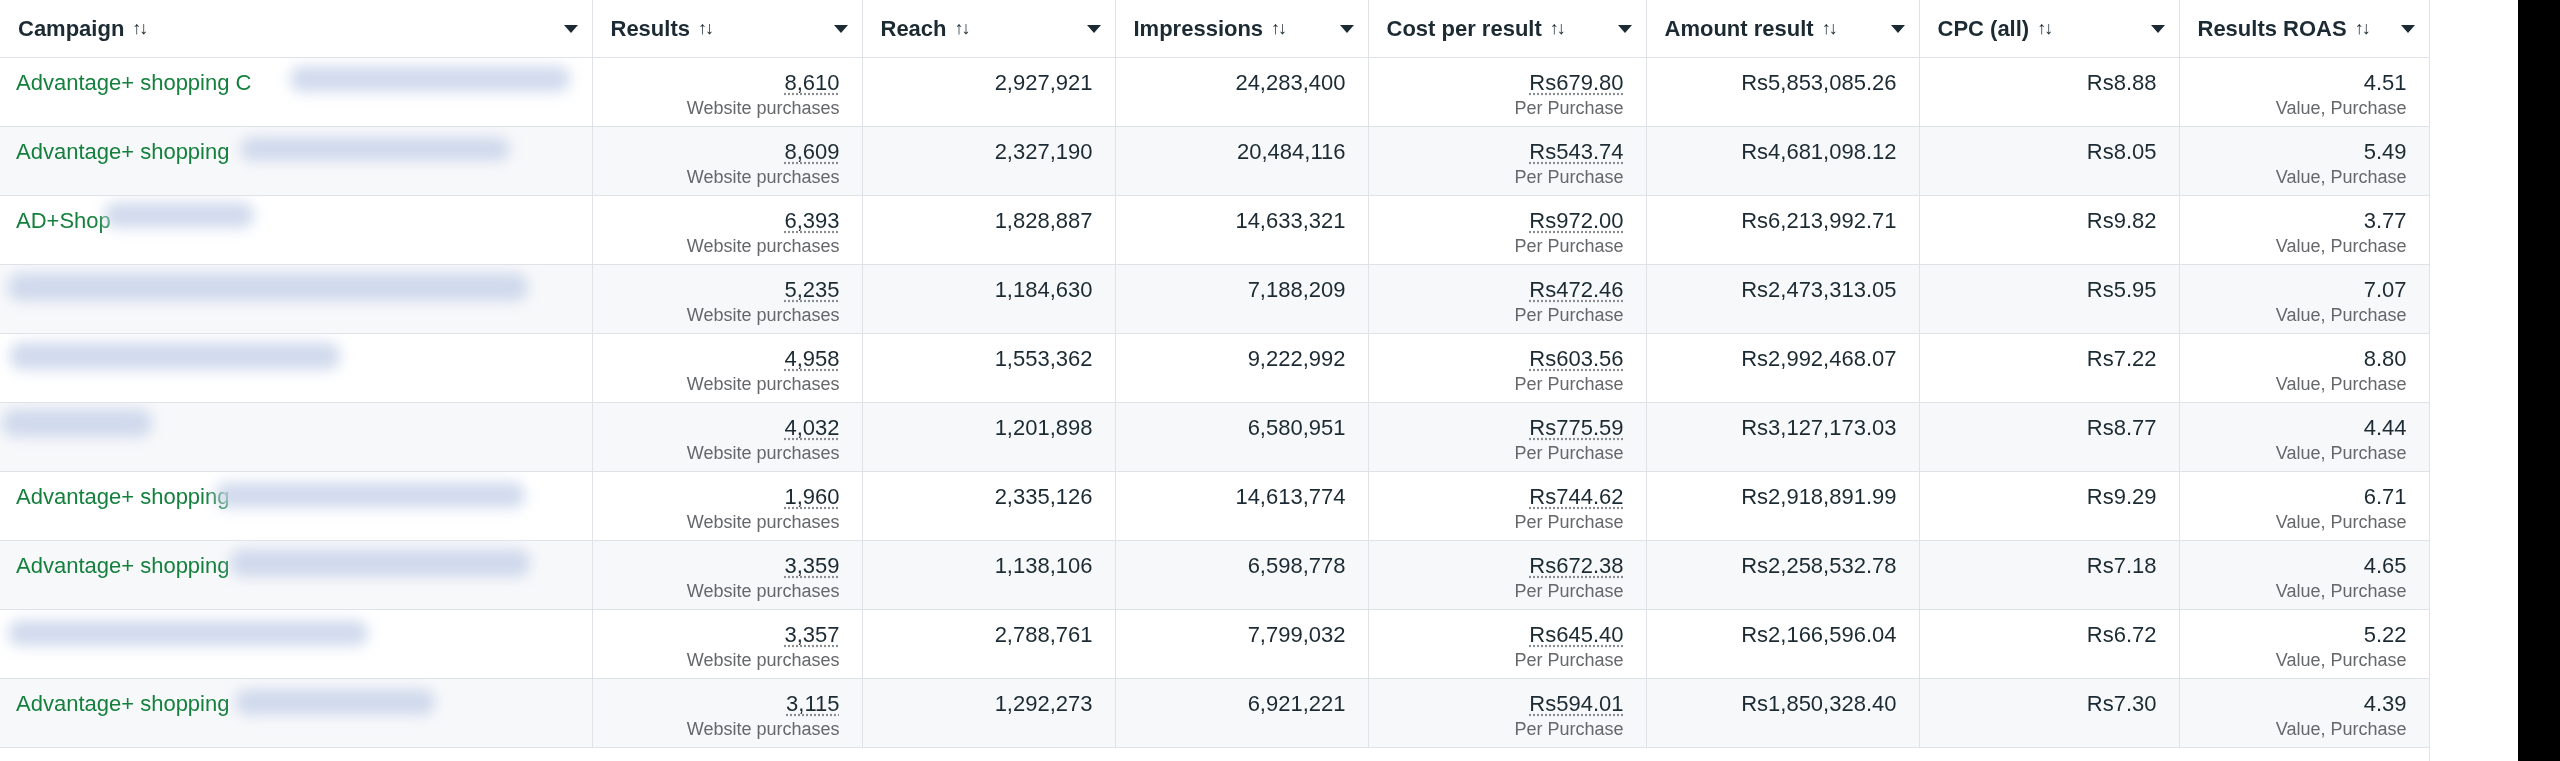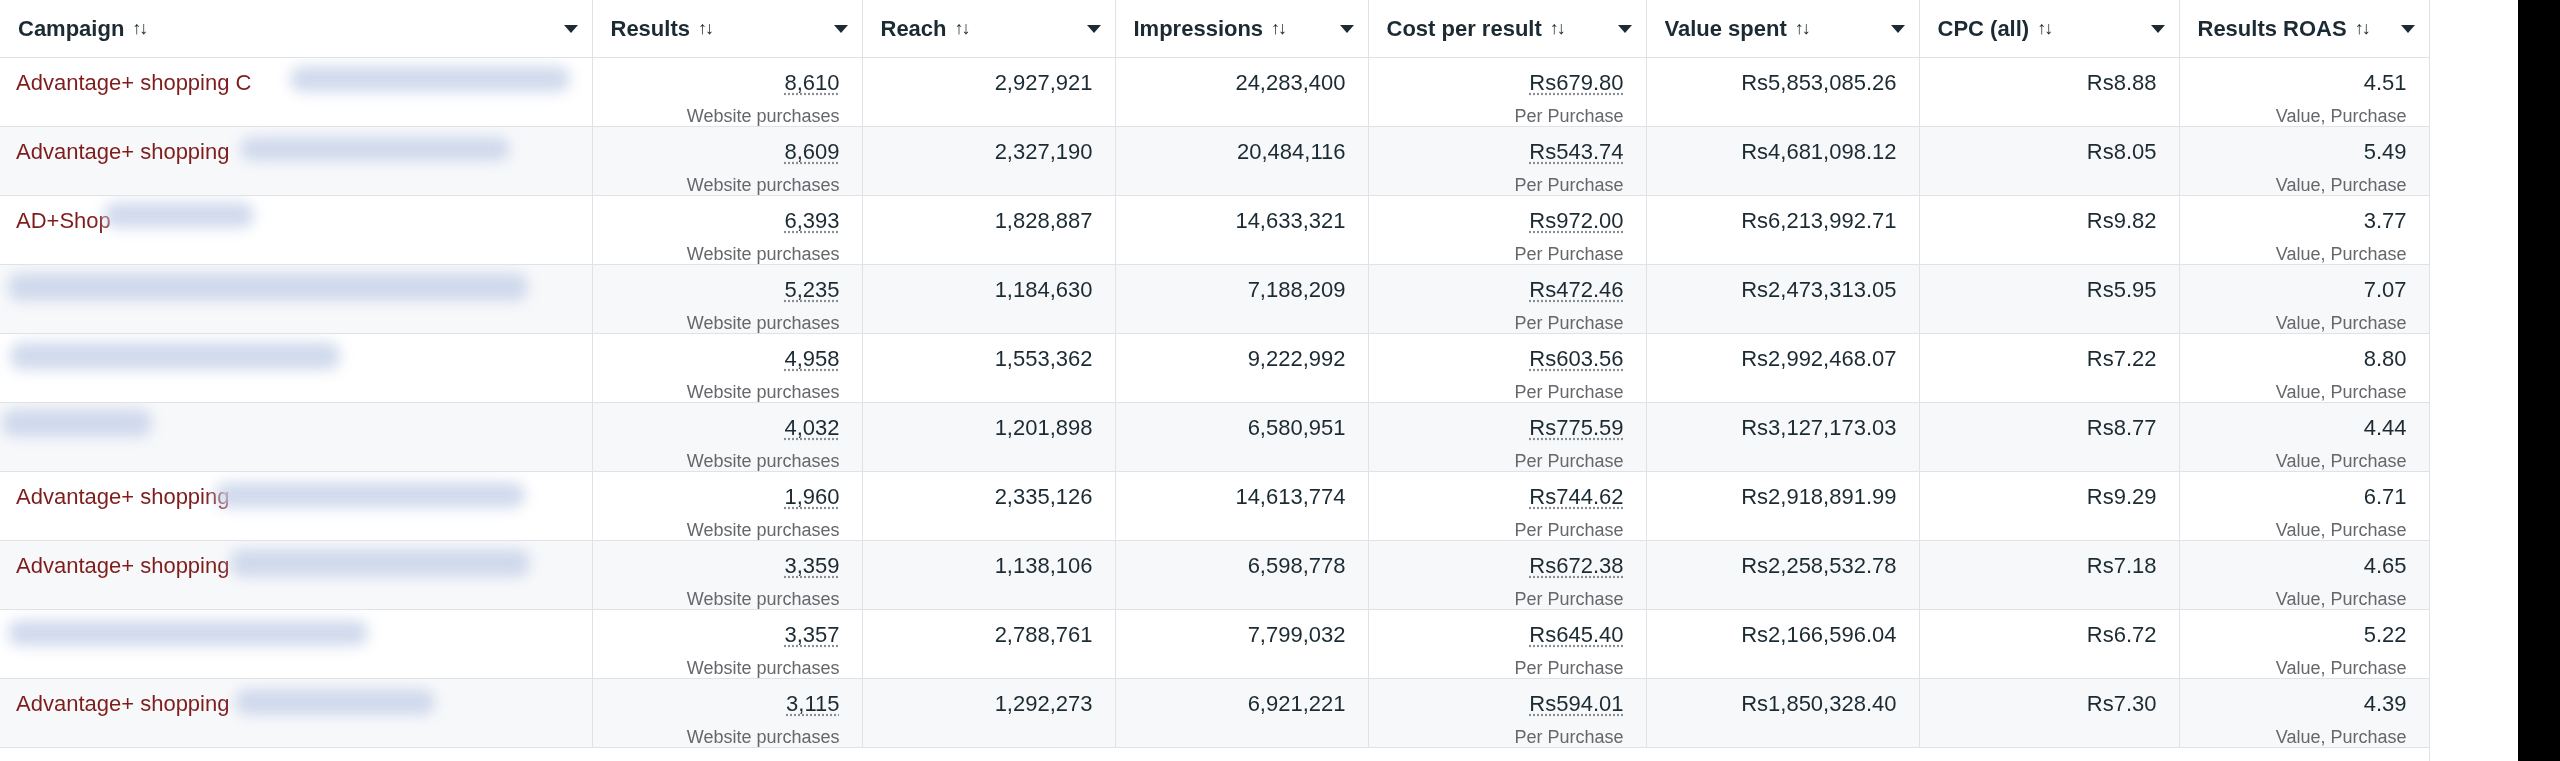--- a/index.html
+++ b/index.html
@@ -96,21 +96,21 @@
   }
   .cell-campaign {
     padding: 12px 16px 0 16px;
     box-sizing: border-box;
     position: relative;
     height: 68px;
     overflow: hidden;
   }
   .camp-name {
     font-size: 22px;
-    color: #7f1d1d;
+    color: #15803d;
     line-height: 26px;
     white-space: nowrap;
     overflow: hidden;
     position: relative;
     z-index: 2;
     display: inline-block;
   }
   .blur {
     position: absolute;
     border-radius: 12px;
@@ -134,21 +134,21 @@
   .num-main.underline {
     text-decoration: underline;
     text-decoration-style: dotted;
     text-underline-offset: 3px;
     text-decoration-color: #8a8d91;
   }
   .num-sub {
     font-size: 18px;
     color: #65676b;
     line-height: 24px;
-    margin-top: 8px;
+    margin-top: 0;
     white-space: nowrap;
   }
   .right-gutter {
     position: absolute;
     left: 2429px;
     top: 0;
     width: 131px;
     height: 761px;
     background: #ffffff;
     border-left: 1px solid #dfe3e8;
@@ -211,21 +211,21 @@
           </th>
           <th>
             <div class="th-inner left">
               <span class="th-label">Cost per result</span>
               <span class="sort-icon">↑↓</span>
             </div>
             <span class="caret"></span>
           </th>
           <th>
             <div class="th-inner left">
-              <span class="th-label">Value spent</span>
+              <span class="th-label">Amount result</span>
               <span class="sort-icon">↑↓</span>
             </div>
             <span class="caret"></span>
           </th>
           <th>
             <div class="th-inner left">
               <span class="th-label">CPC (all)</span>
               <span class="sort-icon">↑↓</span>
             </div>
             <span class="caret"></span>

